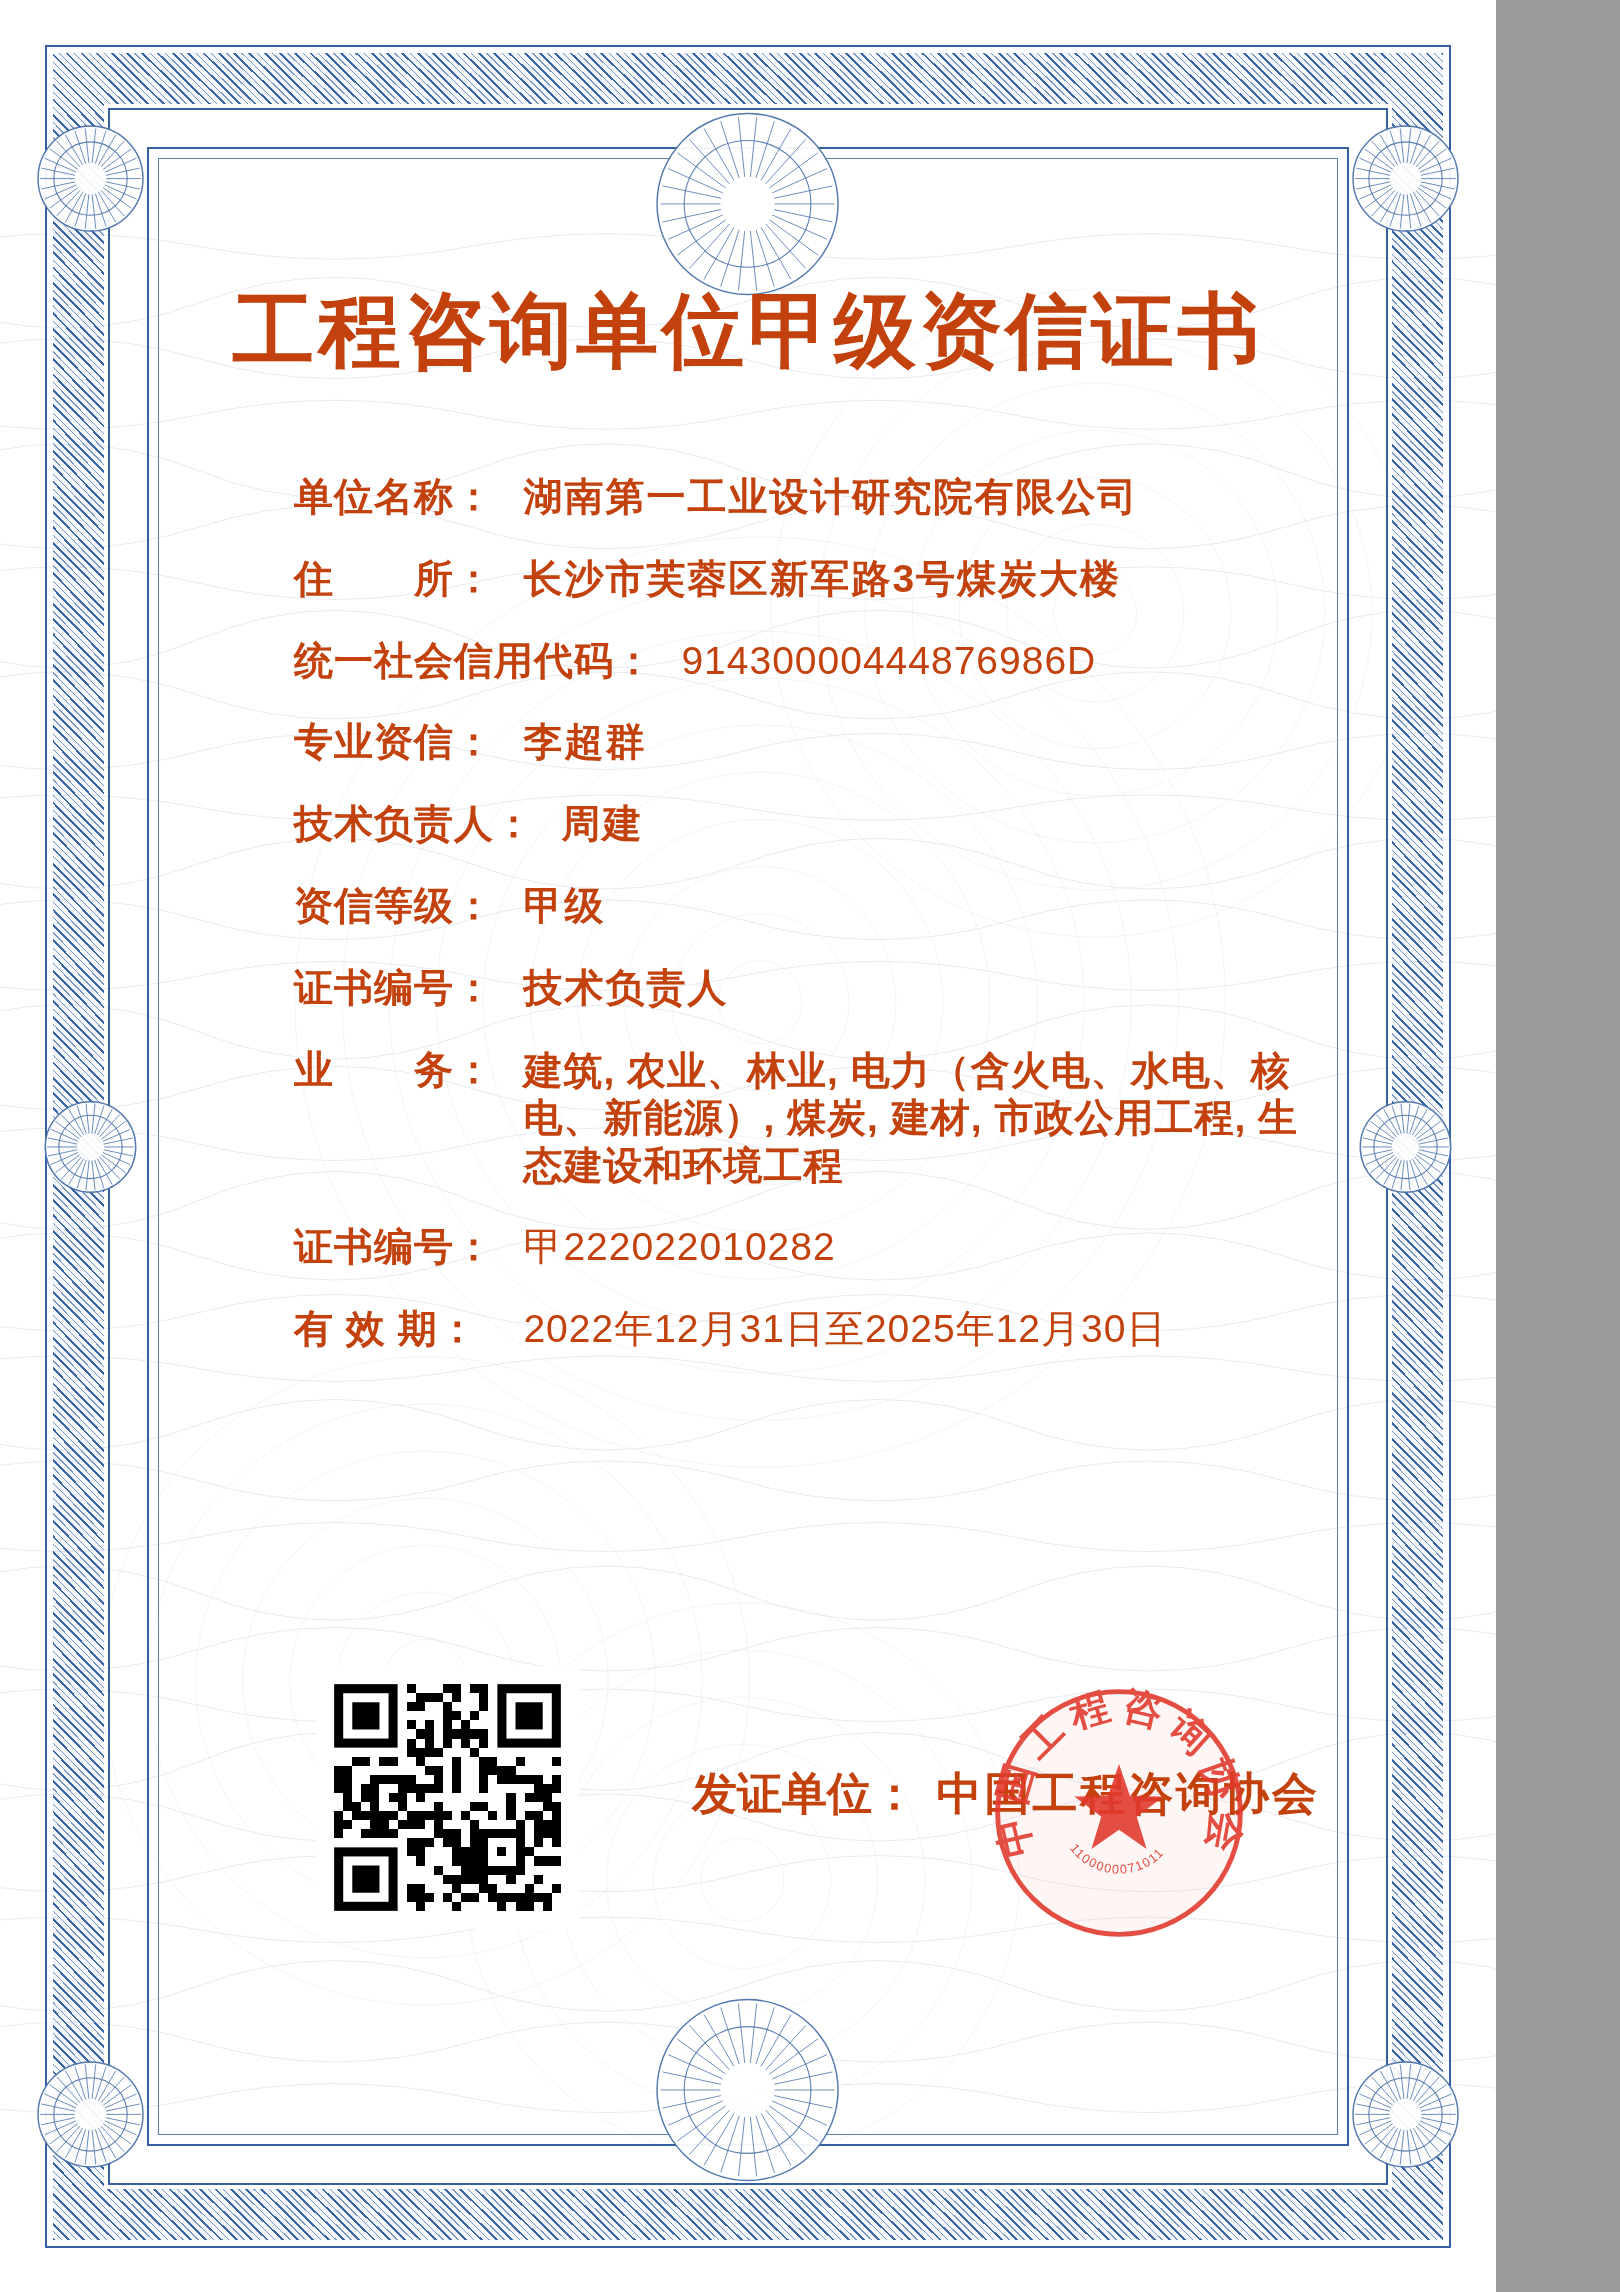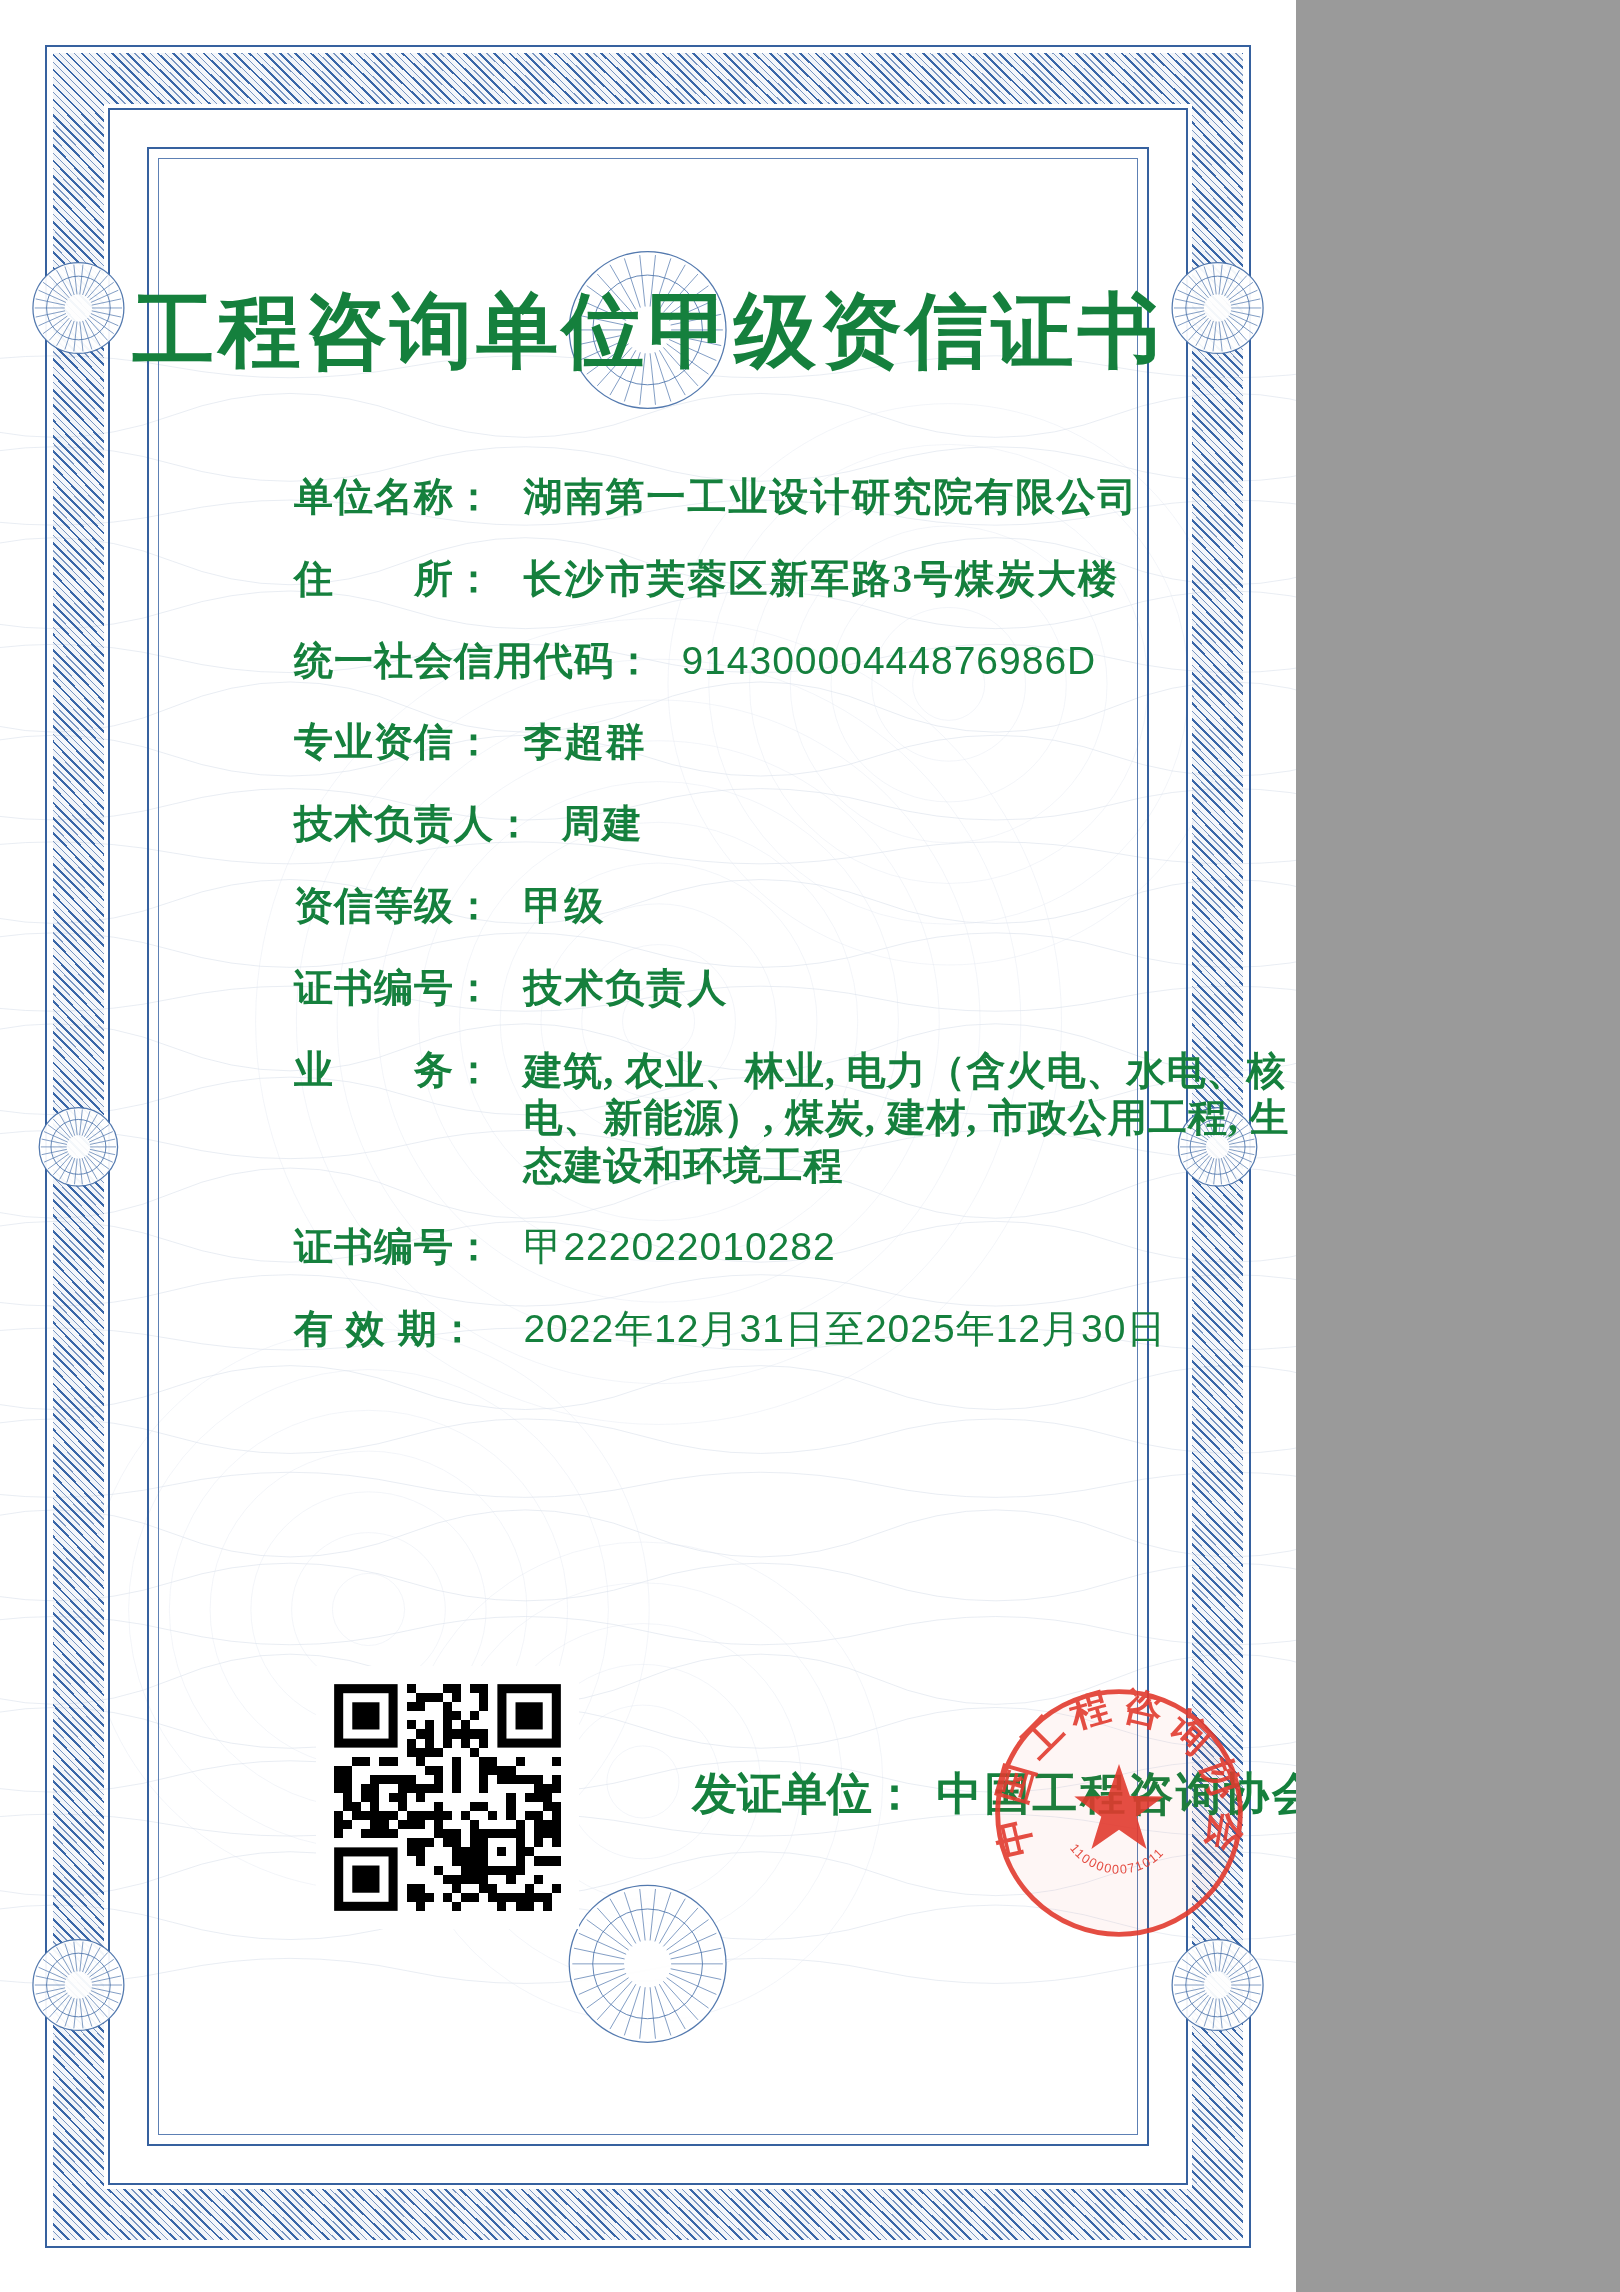--- a/index.html
+++ b/index.html
@@ -1,18 +1,18 @@
 <!DOCTYPE html>
 <html><head>
 <meta charset="utf-8">
 <style>
   html,body{margin:0;padding:0;background:#9a9a9a;}
   .page{
-    position:relative;width:1296px;height:2293px;background:#ffffff;
-    overflow:hidden;font-family:"Liberation Sans","DejaVu Sans",sans-serif;color:#15803d;
+    position:relative;width:1496px;height:2293px;background:#ffffff;
+    overflow:hidden;font-family:"Liberation Sans","DejaVu Sans",sans-serif;color:#c2410c;
   }
   
   .b-line-outer{position:absolute;inset:45px;border:2px solid #36619f;pointer-events:none;}
   .b-band{
     position:absolute;inset:53px;pointer-events:none;
     border:51px solid;
     border-image:repeating-linear-gradient(45deg,
       #3a67a8 0 2px, rgba(58,103,168,.07) 2px 5.9px,
       #7b97c2 5.9px 6.9px, rgba(123,151,194,.07) 6.9px 10.8px) 52;
   }
@@ -24,21 +24,21 @@
   .title{
     position:absolute;top:286px;left:0;right:0;text-align:center;
     font-size:82px;font-weight:bold;letter-spacing:3.9px;line-height:1.1;
   }
   
   .fields{position:absolute;left:294px;top:474px;width:1117px;}
   .row{margin-bottom:35px;font-size:39px;line-height:1.2;white-space:nowrap;}
   .lbl{display:inline-block;min-width:202px;font-weight:bold;vertical-align:top;letter-spacing:1px;}
   .val{
     display:inline-block;margin-left:27.4px;vertical-align:top;
-    font-family:Liberation Serif, serif;font-weight:600;letter-spacing:2px;
+    font-family:Liberation Sans, sans-serif;font-weight:600;letter-spacing:2px;
   }
   .val.num{font-family:"Liberation Sans","DejaVu Sans",sans-serif;font-weight:normal;letter-spacing:1px;}
   .val.biz{width:794px;line-height:1.22;white-space:normal;letter-spacing:1px;}
   
   #qr{position:absolute;left:316px;top:1666px;}
   .issuer{position:absolute;left:692px;top:1764px;font-size:45px;white-space:nowrap;}
   .issuer .ilbl{font-weight:bold;text-align:right;}
   .issuer .ival{font-family:"Liberation Serif","DejaVu Serif",serif;font-weight:600;margin-left:19.6px;letter-spacing:2.9px;}
   .seal{position:absolute;left:982px;top:1676px;opacity:.9;}
 </style>

